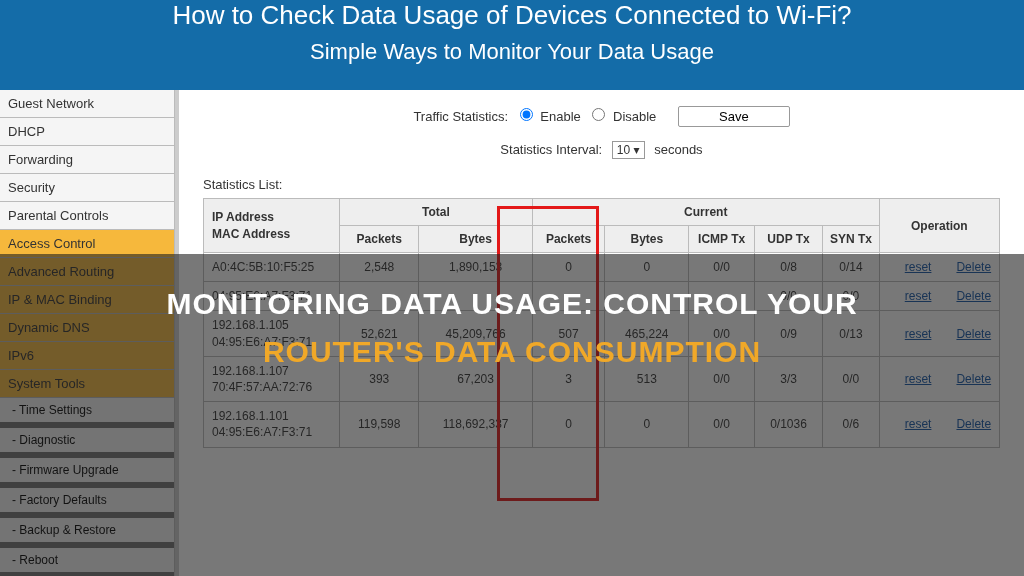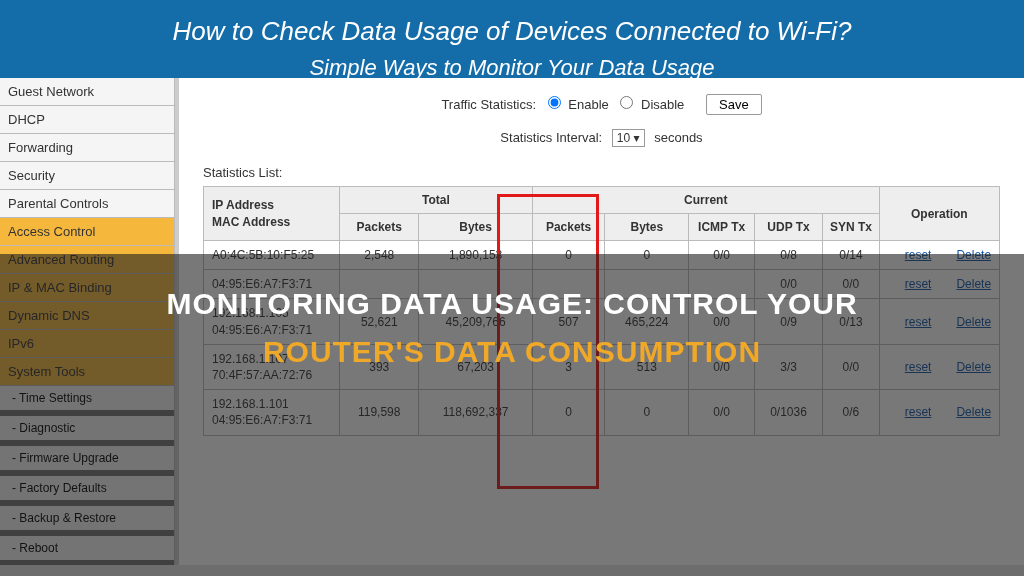--- a/index.html
+++ b/index.html
@@ -2,23 +2,22 @@
 <html><head>
   <meta charset="utf-8">
   <style>
     * { margin: 0; padding: 0; box-sizing: border-box; }
     body {
       width: 1024px; height: 576px; overflow: hidden; position: relative;
       font-family: Arial, sans-serif; font-size: 12px;
       background: #e4e4e4;
     }
     .banner {
-      height: 78px; background: #146ca8; color: #fff; text-align: center;
-      padding-top: 16px;
-      font-style: italic;
+      height: 90px; background: #146ca8; color: #fff; text-align: center;
+      padding-top: 0;
     }
     .banner h1 { font-size: 26px; font-weight: 500; margin-bottom: 8px; }
     .banner h2 { font-size: 22px; font-weight: 400; }
     .content { display: flex; height: calc(576px - 89px); }
     .sidebar {
       width: 175px; flex: none; background: #fff; border-right: 1px solid #bbb;
       overflow: hidden;
     }
     .nav-item {
       padding: 6px 8px; border-bottom: 1px solid #bbb; color: #333;
@@ -30,21 +29,21 @@
       color: #000000; font-size: 12px; cursor: pointer;
     }
     .main {
       flex: 1; padding: 16px 24px 0; background: #fff; border-left: 4px solid #ccc;
       position: relative; overflow: hidden;
     }
     .controls { text-align: center; margin-bottom: 14px; font-size: 13px; color: #333; }
     .controls .row { margin-bottom: 10px; }
     .controls .radio { margin: 0 4px 0 8px; }
     .save-btn {
-      display: inline-block; padding: 2px 12px; margin-left: 18px;
+      display: inline-block; padding: 2px 40px; margin-left: 18px;
       background: #fff; border: 1px solid #999; border-radius: 2px; font-size: 13px;
     }
     .interval-sel {
       display: inline-block; padding: 1px 4px; border: 1px solid #999;
       background: #fff; margin: 4px 6px; font-size: 12px; text-align: right;
     }
     .list-label { font-size: 13px; color: #333; margin-bottom: 6px; }
     table.stats {
       width: 100%; border-collapse: collapse; font-size: 12px; color: #333;
       table-layout: fixed;

